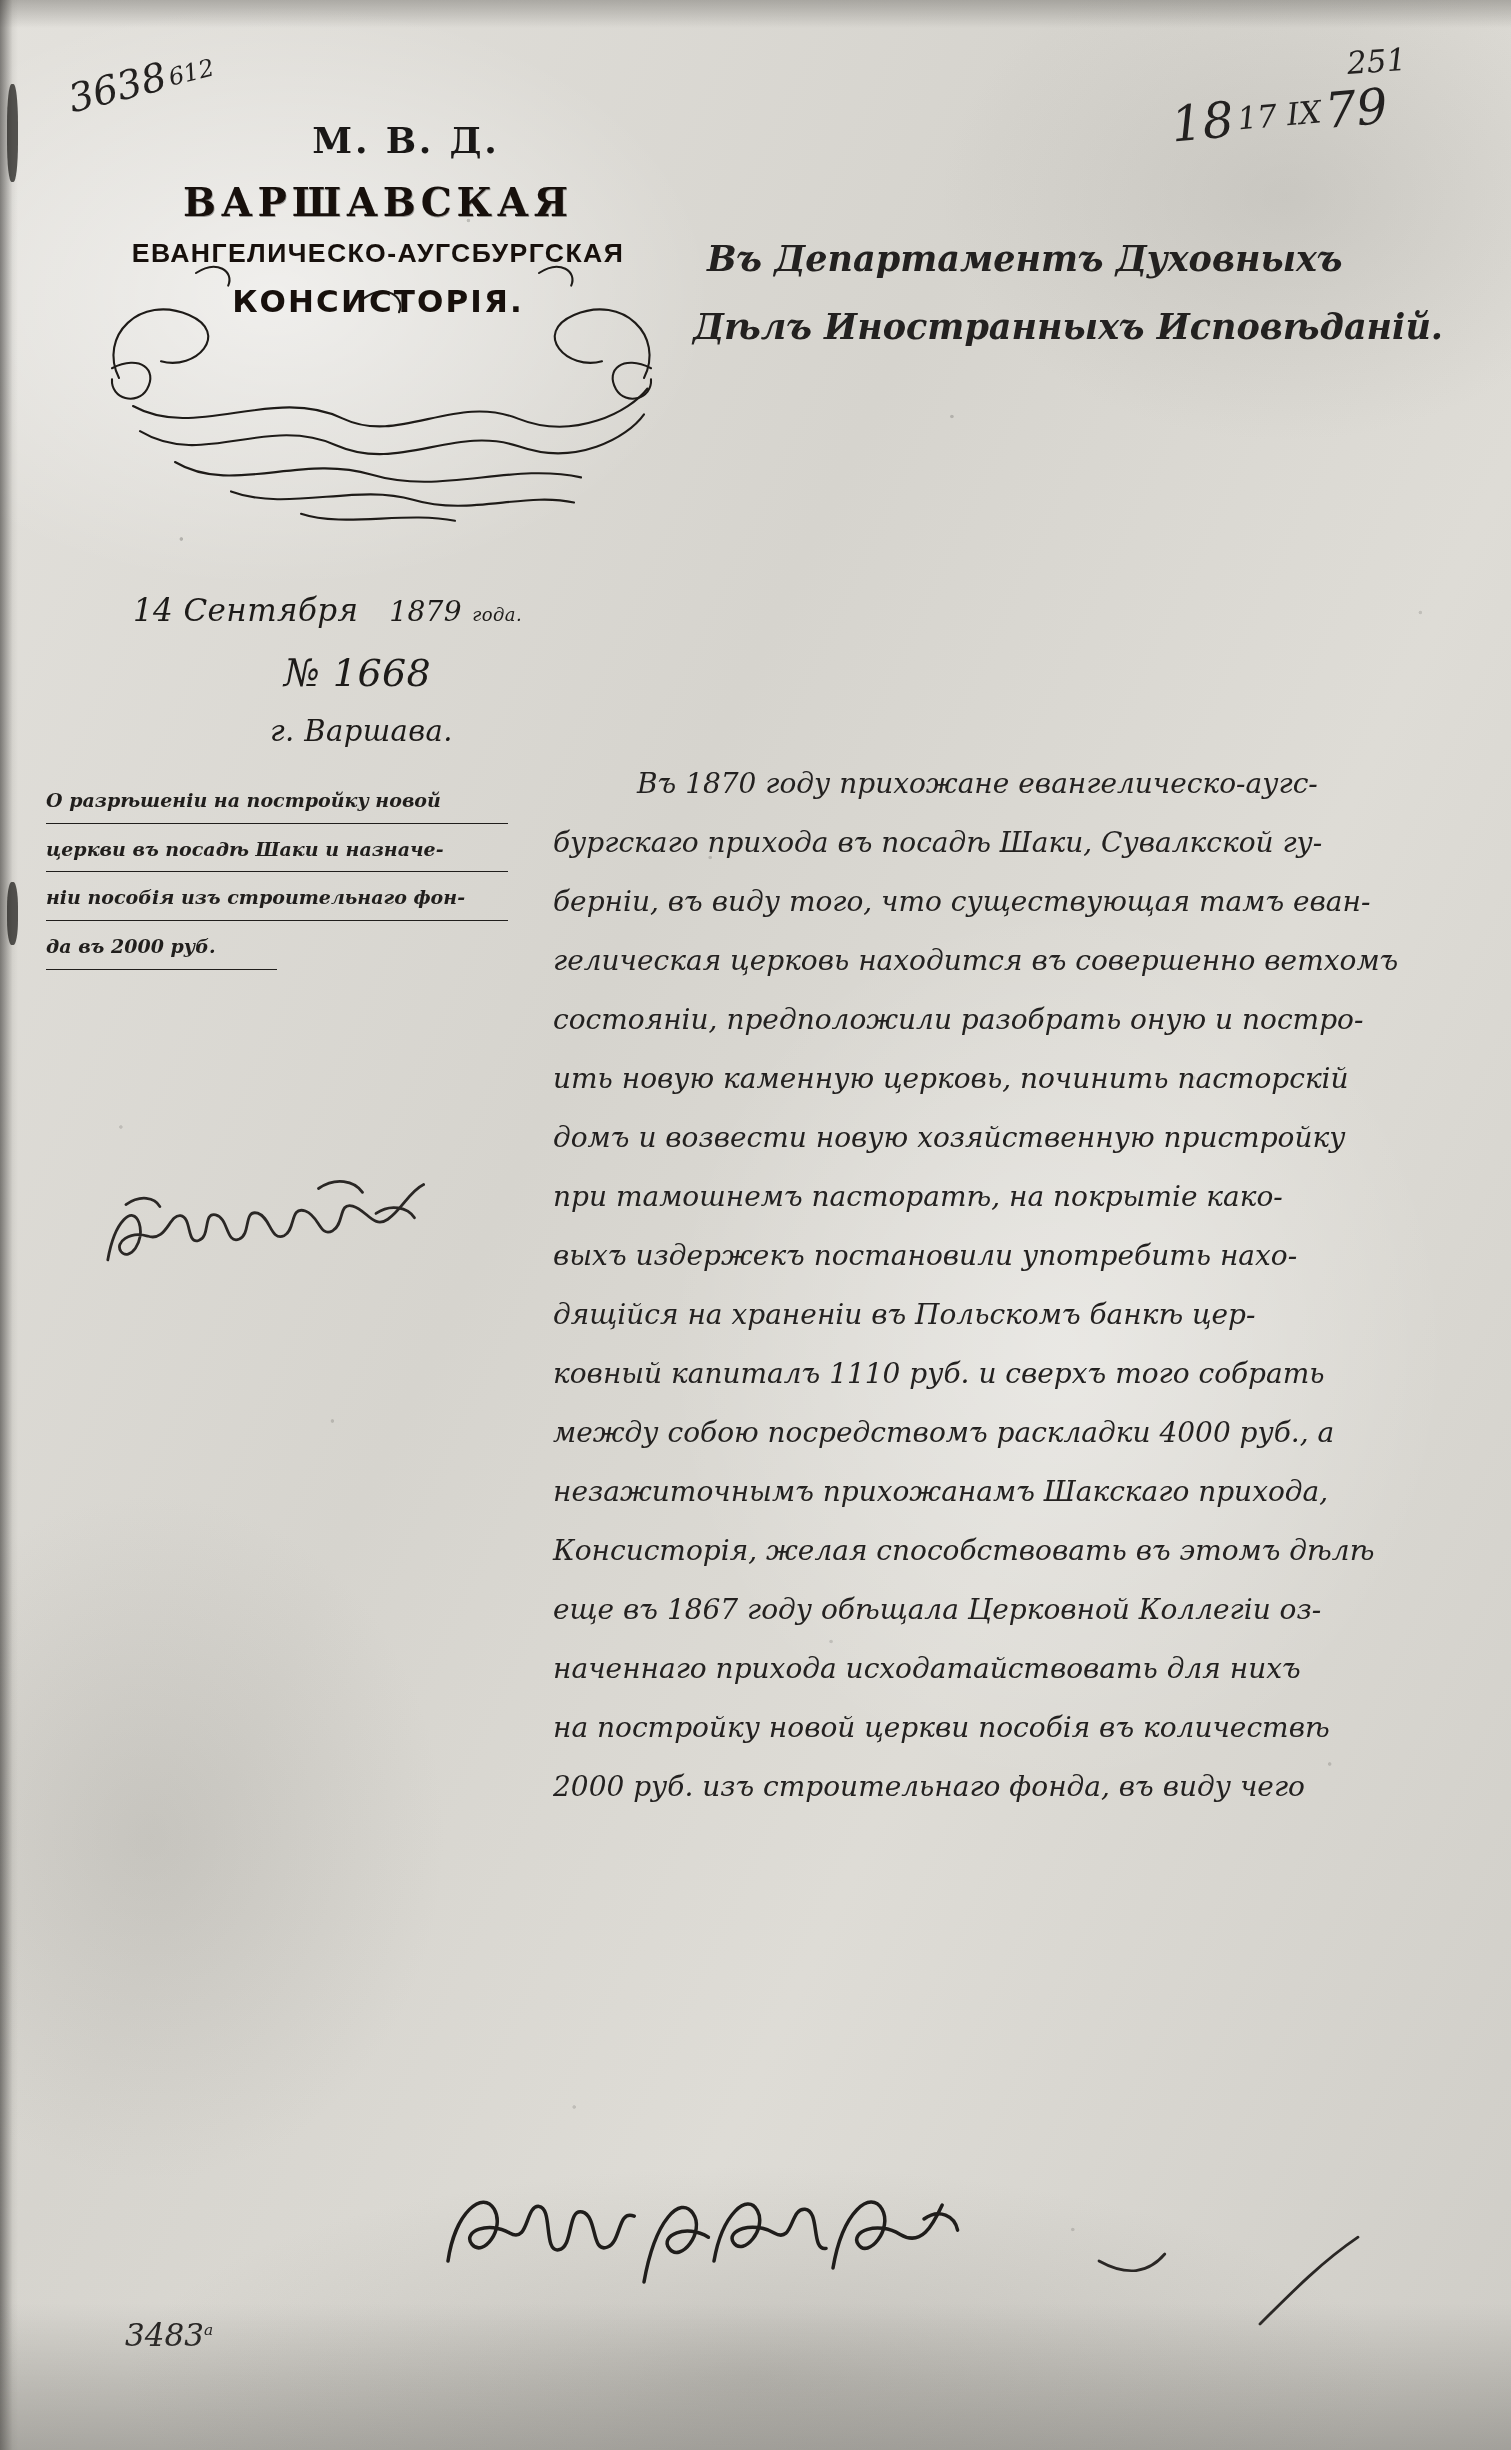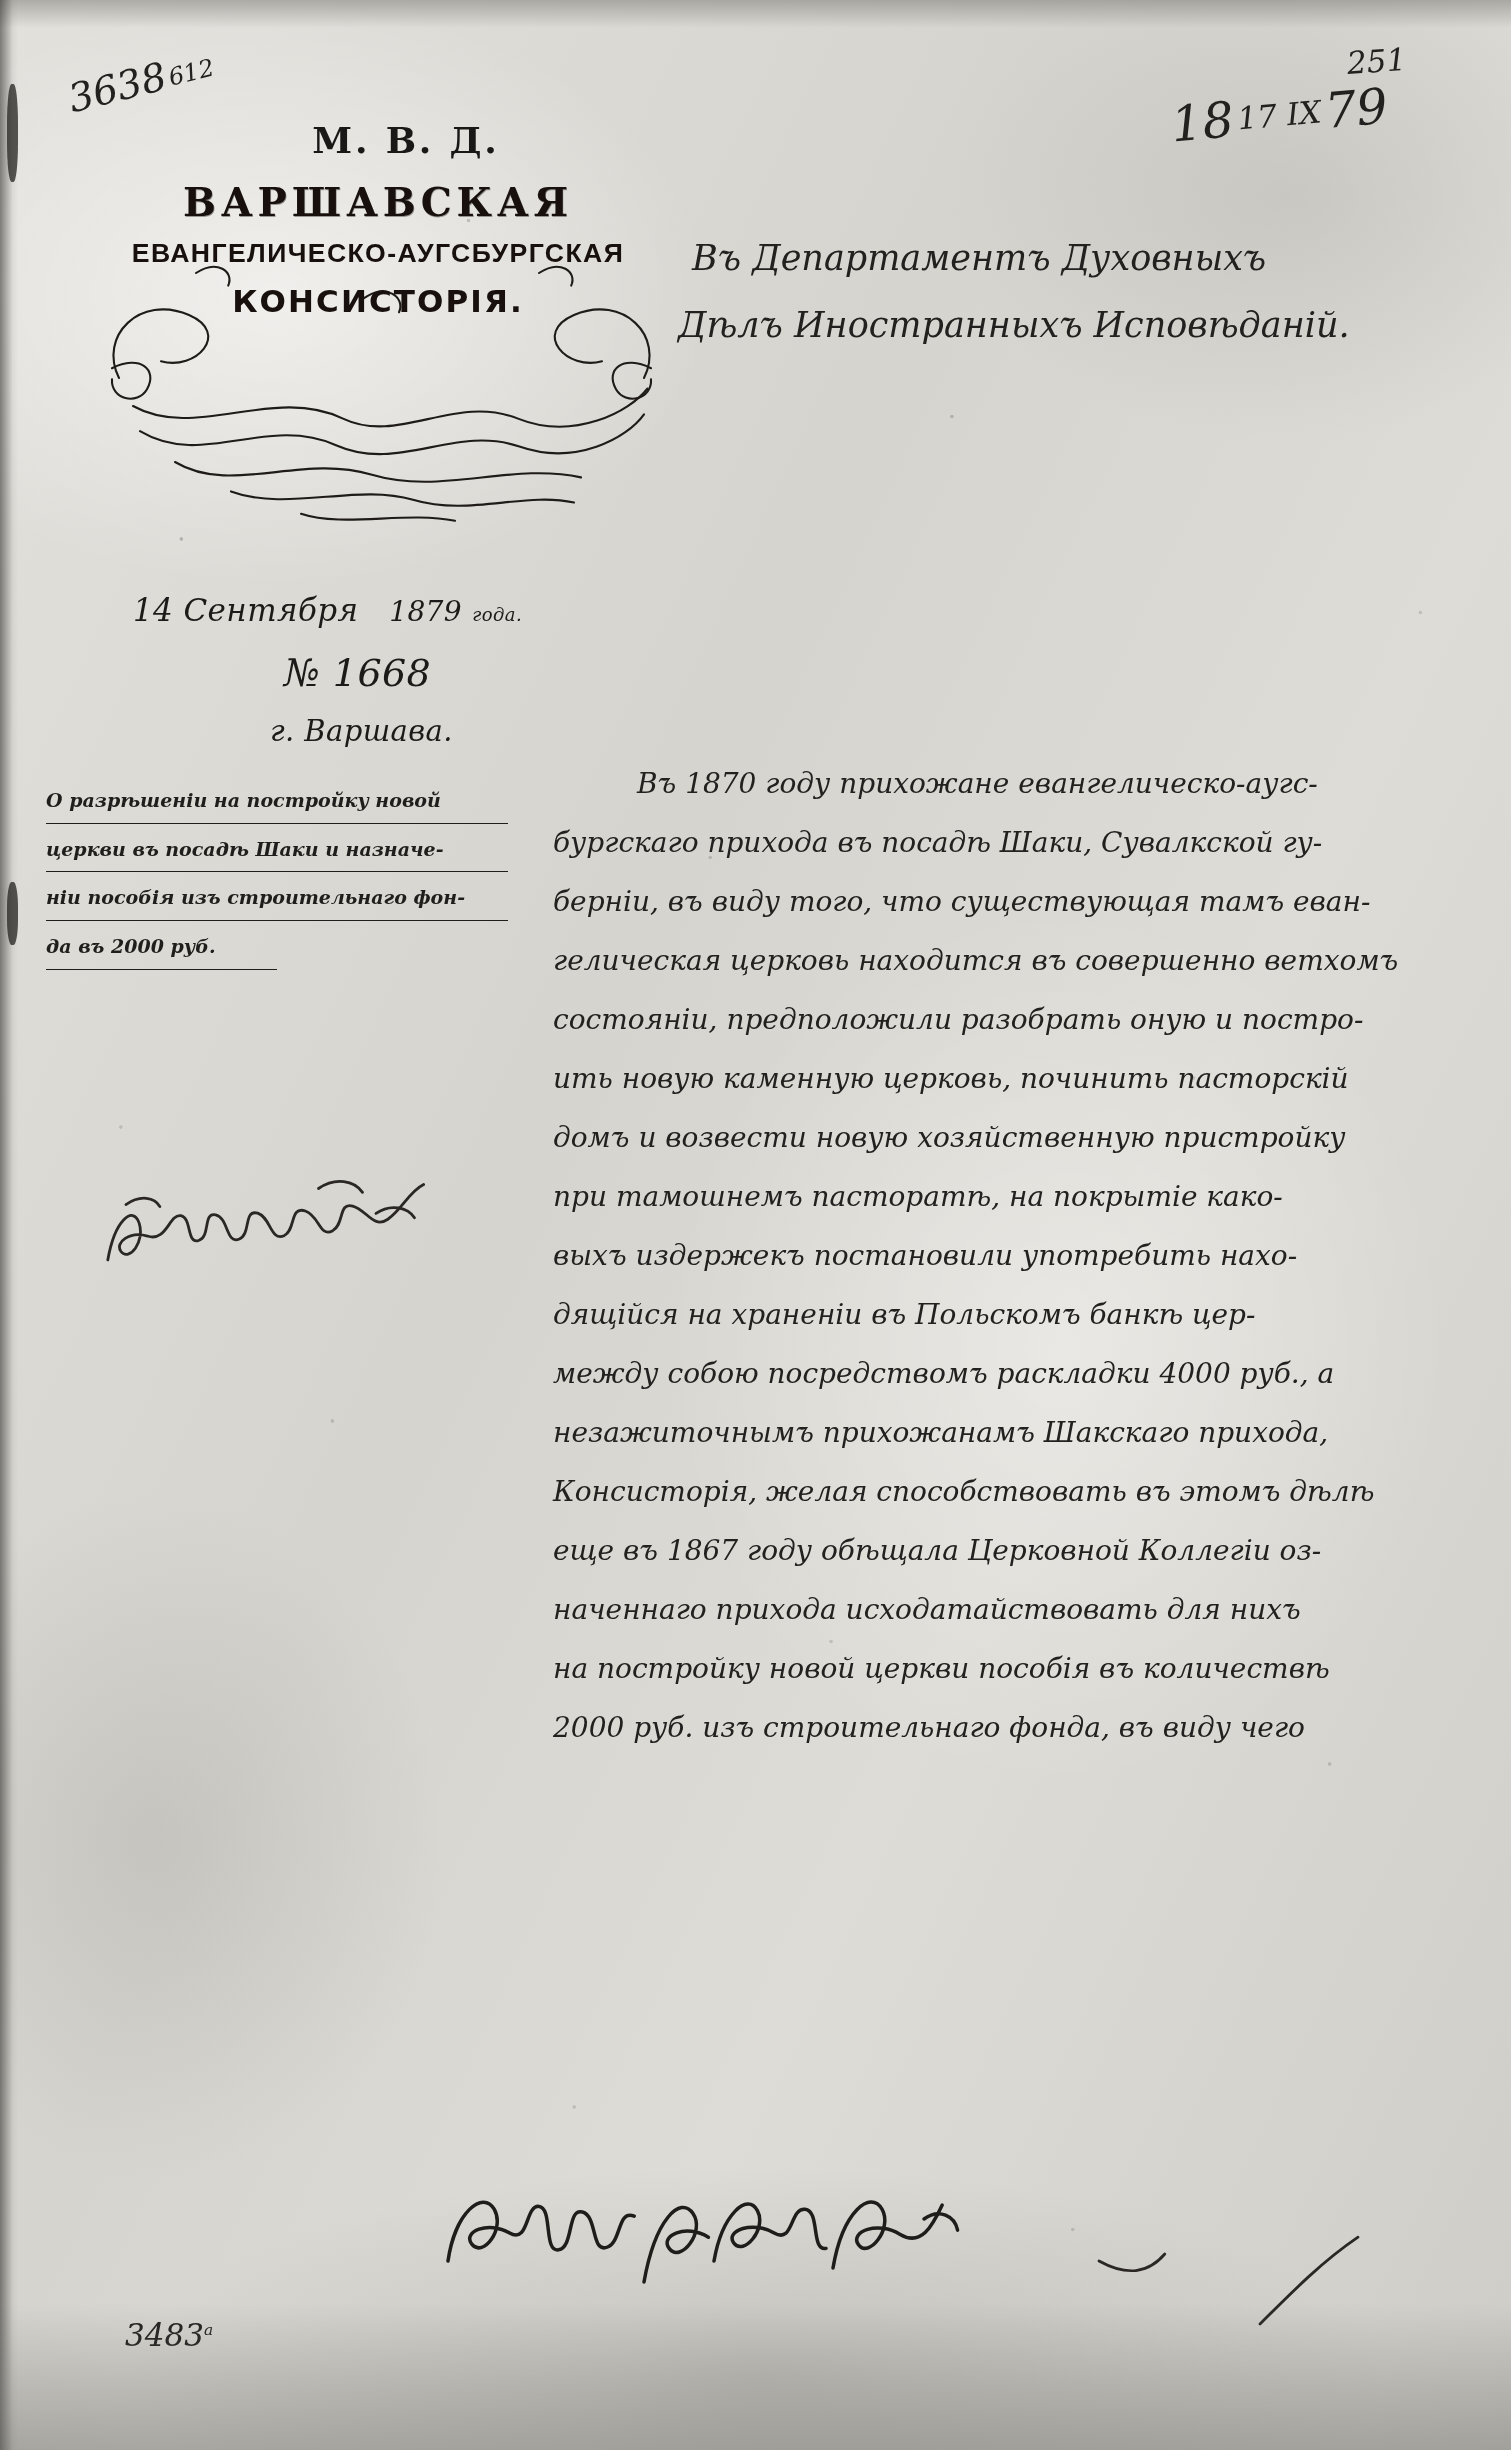--- a/index.html
+++ b/index.html
@@ -216,23 +216,24 @@
     border-bottom: 1.4px solid #201e1c;
     padding-bottom: 3px;
     margin-bottom: 5.6px;
     white-space: nowrap;
   }
   .subject .l.last { display: inline-block; width: 231px; }
 
   
   .addressee {
     position: absolute;
-    left: 692px;
+    left: 707px;
     top: 238px;
     color: #232120;
+    font-weight: bold;
   }
   .addressee .a1 {
     font-family: "DejaVu Serif", serif;
     font-style: italic;
     font-size: 35px;
     white-space: nowrap;
   }
   .addressee .a2 {
     font-family: "DejaVu Serif", serif;
     font-style: italic;
@@ -392,20 +393,21 @@
     <div class="ln indent">Въ 1870 году прихожане евангелическо-аугс-</div>
     <div class="ln">бургскаго прихода въ посадѣ Шаки, Сувалкской гу-</div>
     <div class="ln">берніи, въ виду того, что существующая тамъ еван-</div>
     <div class="ln">гелическая церковь находится въ совершенно ветхомъ</div>
     <div class="ln">состояніи, предположили разобрать оную и постро-</div>
     <div class="ln">ить новую каменную церковь, починить пасторскій</div>
     <div class="ln">домъ и возвести новую хозяйственную пристройку</div>
     <div class="ln">при тамошнемъ пасторатѣ, на покрытіе како-</div>
     <div class="ln">выхъ издержекъ постановили употребить нахо-</div>
     <div class="ln">дящійся на храненіи въ Польскомъ банкѣ цер-</div>
+    <div class="ln">ковный капиталъ 1110 руб. и сверхъ того собрать</div>
     <div class="ln">между собою посредствомъ раскладки 4000 руб., а</div>
     <div class="ln">незажиточнымъ прихожанамъ Шакскаго прихода,</div>
     <div class="ln">Консисторія, желая способствовать въ этомъ дѣлѣ</div>
     <div class="ln">еще въ 1867 году обѣщала Церковной Коллегіи оз-</div>
     <div class="ln">наченнаго прихода исходатайствовать для нихъ</div>
     <div class="ln">на постройку новой церкви пособія въ количествѣ</div>
     <div class="ln">2000 руб. изъ строительнаго фонда, въ виду чего</div>
   </div>
 
   <svg class="margin-scrawl" viewBox="0 0 480 140">

